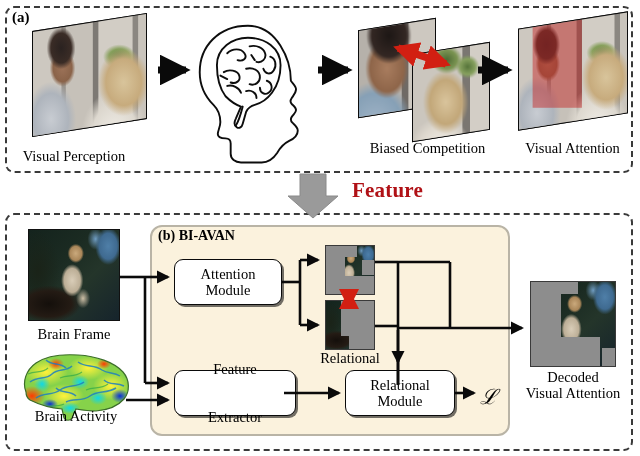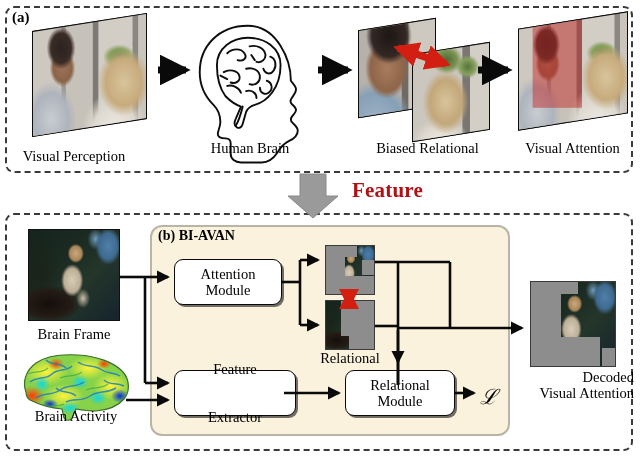--- a/index.html
+++ b/index.html
@@ -70,21 +70,21 @@
 
   
   .lbl {
     position: absolute;
     font-size: 14.5px;
     color: #000;
     text-align: center;
     white-space: nowrap;
     line-height: 1.12;
   }
-  .lbl-2 { line-height: 1.1; white-space: normal; text-align: right; }
+  .lbl-2 { line-height: 1.1; white-space: normal; }
 
   
   .img-box { position: absolute; overflow: hidden; }
 
   
   .skew-frame {
     position: absolute;
     overflow: hidden;
     transform: skewY(-9deg);
     border: 1.5px solid #0c0c0c;
@@ -286,33 +286,32 @@
       <path d="M 56 52 C 64 50 72 54 72 62 C 72 68 66 72 60 70"></path>
       <path d="M 80 66 C 86 68 88 76 82 80 C 78 83 72 80 72 74"></path>
       <path d="M 34 72 C 40 70 48 74 50 80"></path>
       <path d="M 56 78 C 62 76 68 80 68 86"></path>
       <path d="M 26 60 L 34 64"></path>
       <path d="M 62 36 L 66 42"></path>
 
       <path d="M 52 96 C 50 104 48 112 44 118"></path>
     </g>
   </svg>
-  <div class="lbl" style="left:185px; top:140px; width:130px;">Human Brain</div>
 
   <div class="skew-frame" style="left:358px; top:24px; width:78px; height:88px;">
     <div class="inner">
         <div class="groom"></div>
       </div>
   </div>
   <div class="skew-frame" style="left:412px; top:48px; width:78px; height:88px;">
     <div class="inner">
         <div class="bride"></div>
       </div>
   </div>
-  <div class="lbl" style="left:345px; top:140px; width:165px;">Biased Relational</div>
+  <div class="lbl" style="left:345px; top:140px; width:165px;">Biased Competition</div>
 
   <div class="skew-frame" style="left:518px; top:20px; width:110px; height:102px;">
     <div class="inner">
       <div class="wedding att"></div>
     </div>
   </div>
   <div class="lbl" style="left:505px; top:140px; width:135px;">Visual Attention</div>
 
   <div class="inspire">Feature</div>
 

